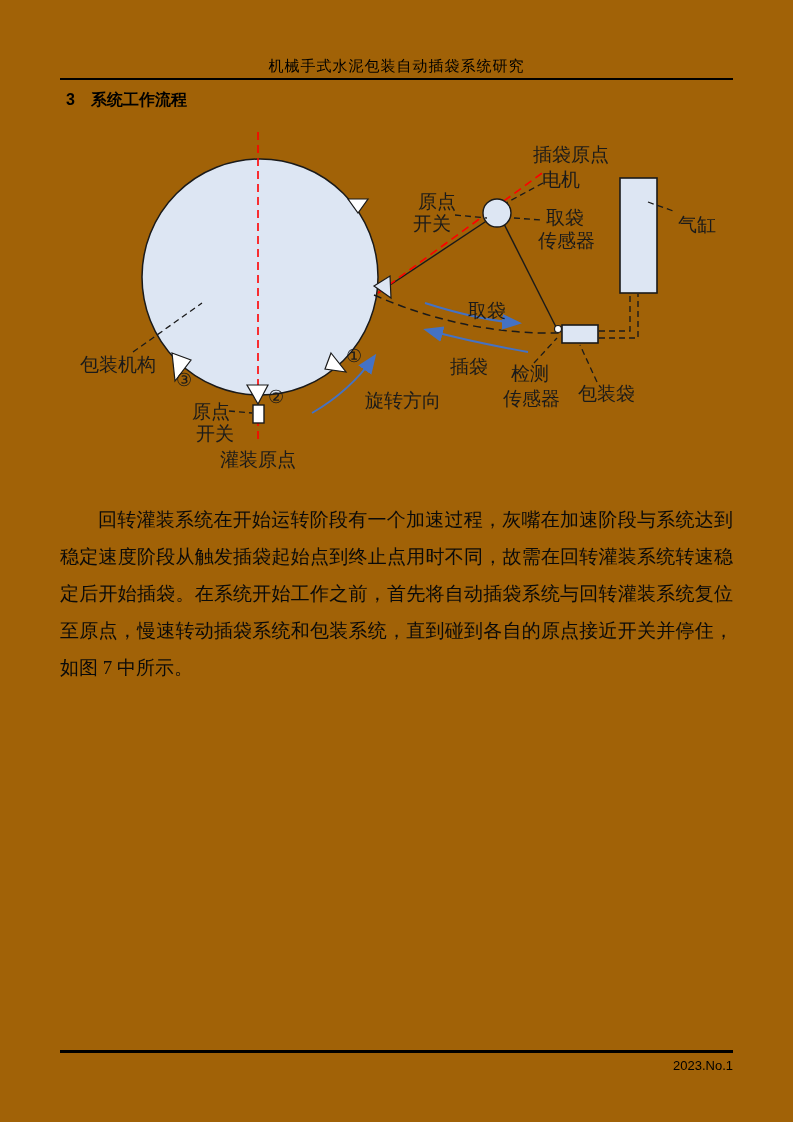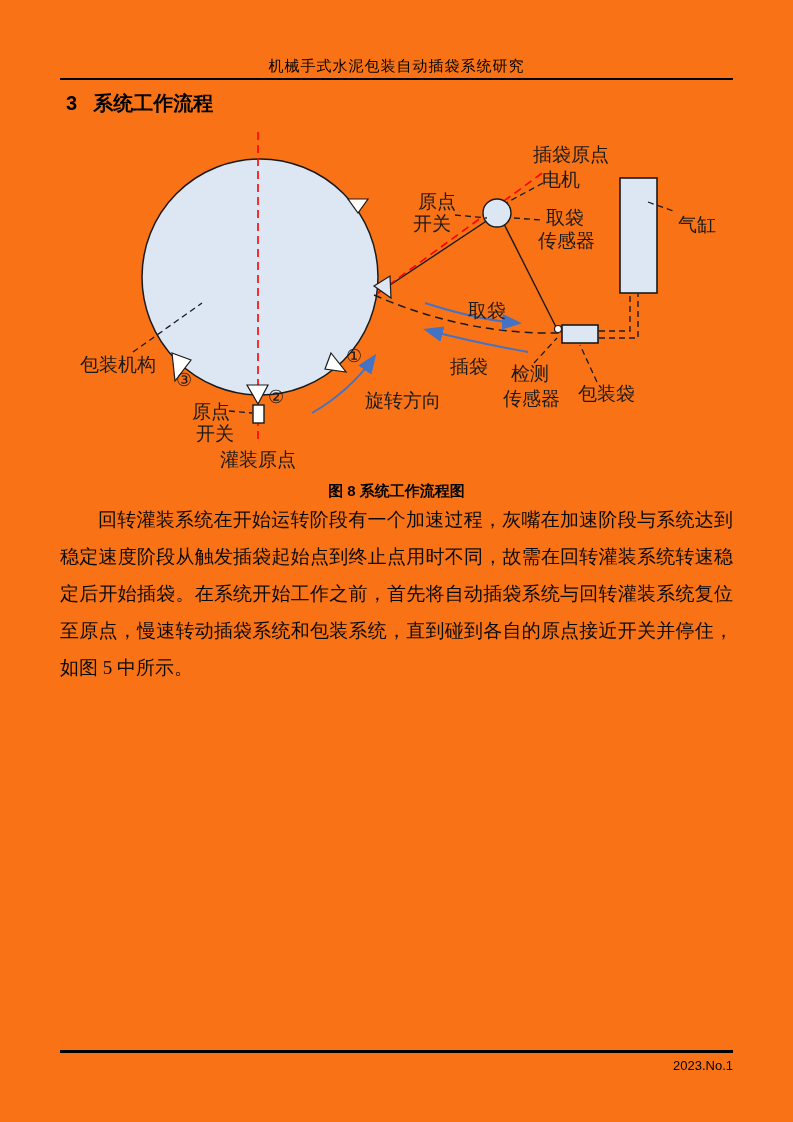--- a/index.html
+++ b/index.html
@@ -1,32 +1,32 @@
 <!DOCTYPE html>
 <html><head>
 <meta charset="utf-8">
 <style>
   html,body { margin:0; padding:0; background:#888; }
   .page {
     position:relative; width:793px; height:1122px; margin:0 auto;
-    background:#f97316; overflow:hidden;
+    background:#a16207; overflow:hidden;
     font-family:"Liberation Serif","DejaVu Serif",serif; color:#111;
   }
   .header-title {
     position:absolute; top:57px; left:0; width:100%;
     text-align:center; font-size:15px; letter-spacing:1px; color:#000;
   }
   .header-rule {
     position:absolute; top:78px; left:60px; width:673px; height:0;
     border-top:2px solid #000;
   }
   .section-heading {
     position:absolute; top:90px; left:66px;
     font-family:"Liberation Sans","DejaVu Sans",sans-serif;
-    font-weight:bold; font-size:20px; color:#000;
+    font-weight:bold; font-size:16px; color:#000;
   }
   .section-heading .num { margin-right:16px; }
   .diagram-svg { position:absolute; top:125px; left:0; }
   .diagram-svg text {
     font-family:"Liberation Serif","DejaVu Serif",serif;
     font-size:19px; fill:#1a1a1a;
   }
   .diagram-svg text.circled { font-size:18px; }
   .figure-caption {
     position:absolute; top:482px; left:0; width:100%;
@@ -128,22 +128,21 @@
     <text x="578" y="275">包装袋</text>
     <text x="80" y="246">包装机构</text>
     <text x="192" y="293">原点</text>
     <text x="196" y="315">开关</text>
     <text x="220" y="341">灌装原点</text>
     <text class="circled" x="346" y="237">①</text>
     <text class="circled" x="268" y="278">②</text>
     <text class="circled" x="176" y="261">③</text>
   </svg>
 
-  <div class="figure-caption">图 8 系统工作流程图</div>
 
   <div class="body-text">
-    <p>回转灌装系统在开始运转阶段有一个加速过程，灰嘴在加速阶段与系统达到稳定速度阶段从触发插袋起始点到终止点用时不同，故需在回转灌装系统转速稳定后开始插袋。在系统开始工作之前，首先将自动插袋系统与回转灌装系统复位至原点，慢速转动插袋系统和包装系统，直到碰到各自的原点接近开关并停住，如图 5 中所示。</p>
+    <p>回转灌装系统在开始运转阶段有一个加速过程，灰嘴在加速阶段与系统达到稳定速度阶段从触发插袋起始点到终止点用时不同，故需在回转灌装系统转速稳定后开始插袋。在系统开始工作之前，首先将自动插袋系统与回转灌装系统复位至原点，慢速转动插袋系统和包装系统，直到碰到各自的原点接近开关并停住，如图 7 中所示。</p>
   </div>
 
   <div class="footer-rule"></div>
   <div class="footer-issue">2023.No.1</div>
 
 </div>
 
 </body></html>

